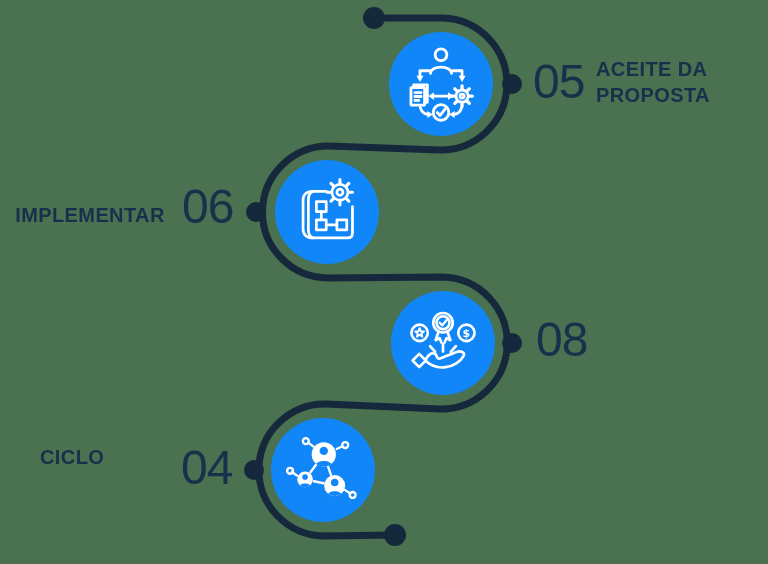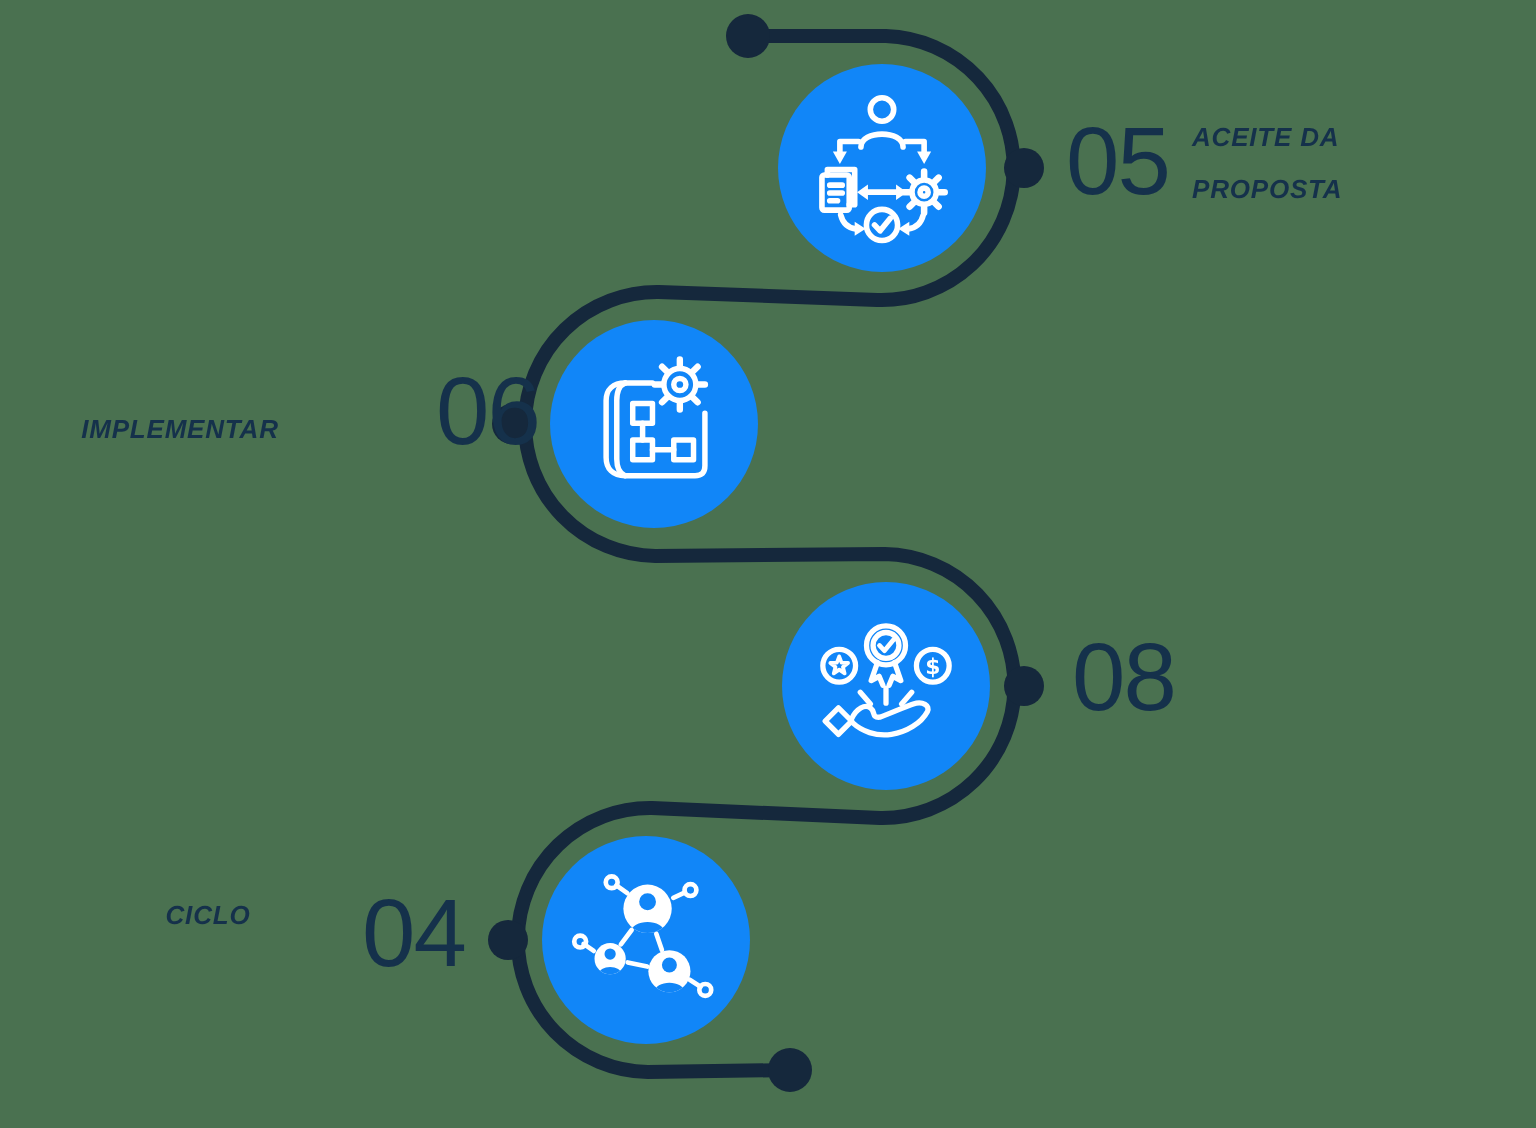--- a/index.html
+++ b/index.html
@@ -19,32 +19,32 @@
   }
   .c05{left:389px;top:32px;}
   .c06{left:275px;top:160px;}
   .c07{left:391px;top:291px;}
   .c08{left:271px;top:418px;}
   .num{
     position:absolute;color:#15314b;
     font-size:48px;line-height:48px;font-weight:400;letter-spacing:-1px;
   }
   .n05{left:533px;top:58px;}
-  .n06{left:182px;top:183px;margin-left:36px;}
+  .n06{left:182px;top:183px;}
   .n07{left:536px;top:316px;}
   .n08{left:181px;top:444px;}
   .label{
     position:absolute;color:#15314b;
-    font-size:13px;line-height:26px;font-weight:700;letter-spacing:.4px;
-    text-transform:uppercase;white-space:nowrap;font-style:italic;
+    font-size:20px;line-height:26px;font-weight:700;letter-spacing:.4px;
+    text-transform:uppercase;white-space:nowrap;
   }
   .l05{left:596px;top:56px;}
   .l06{left:10px;top:202px;width:160px;text-align:center;}
   .l07{left:596px;top:331px;}
-  .l08{left:40px;top:446px;width:128px;text-align:center;line-height:23px;}
+  .l08{left:40px;top:446px;width:128px;text-align:left;line-height:23px;}
 </style>
 </head>
 <body>
 
 <div class="canvas">
 
   <svg class="snake" width="768" height="564" viewBox="0 0 768 564">
     <path d="M374 18 L443 18
              A66 66 0 1 1 438.6 150
              L329.4 146

